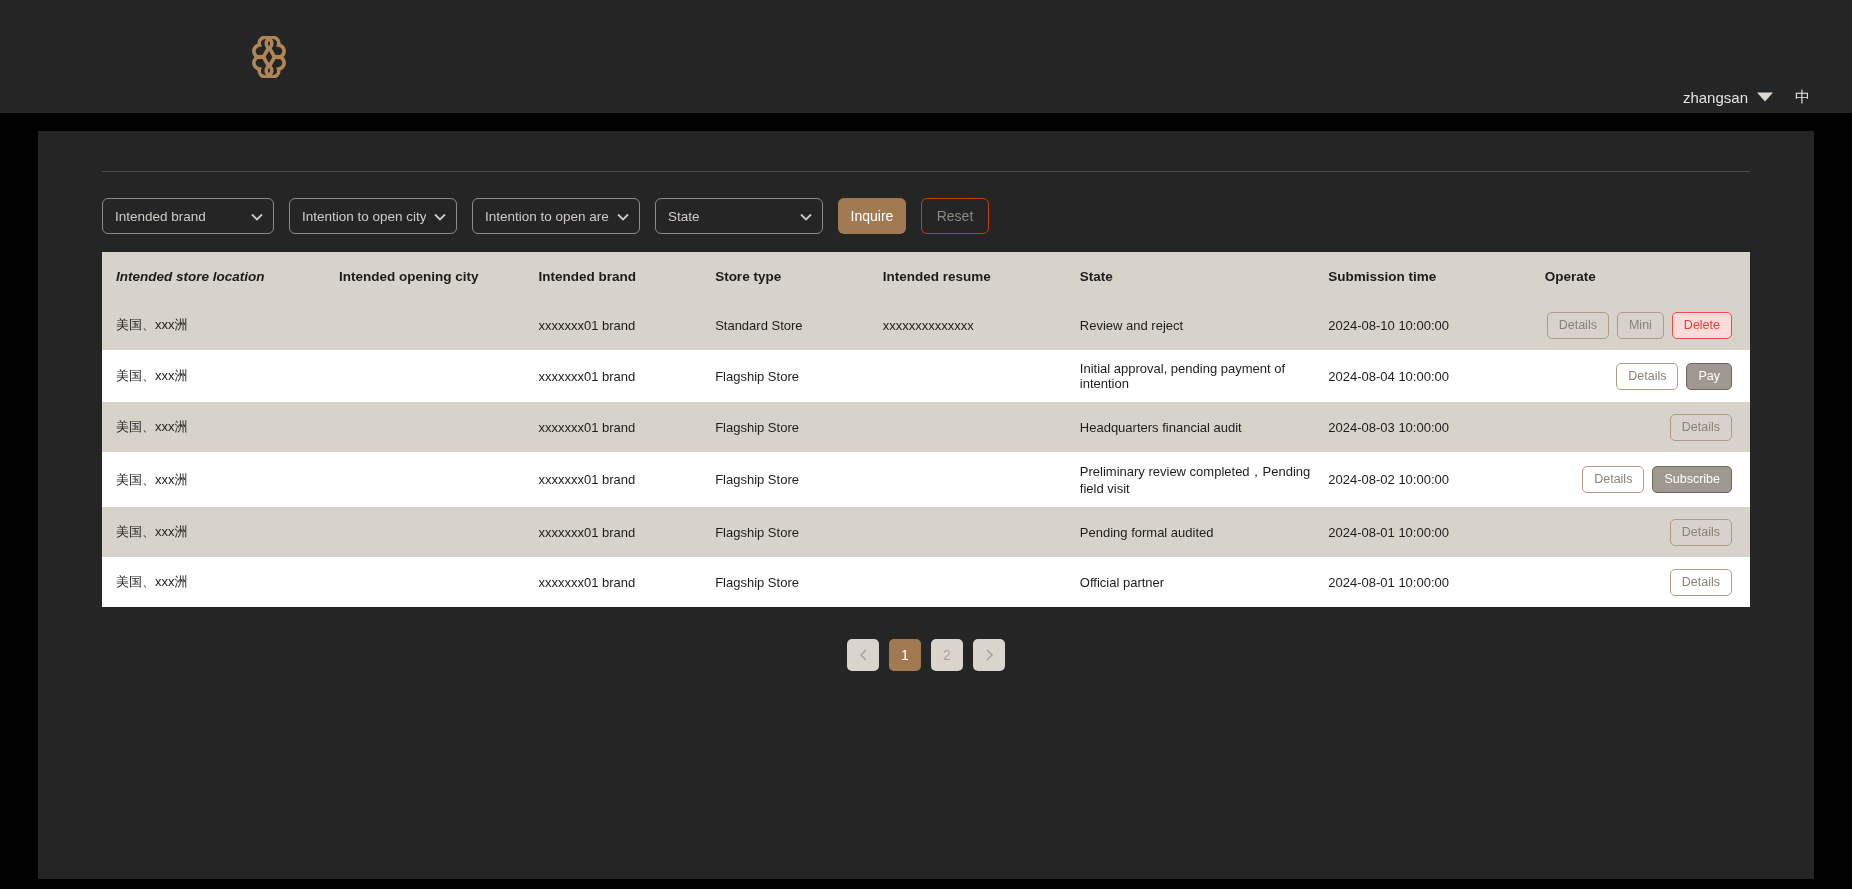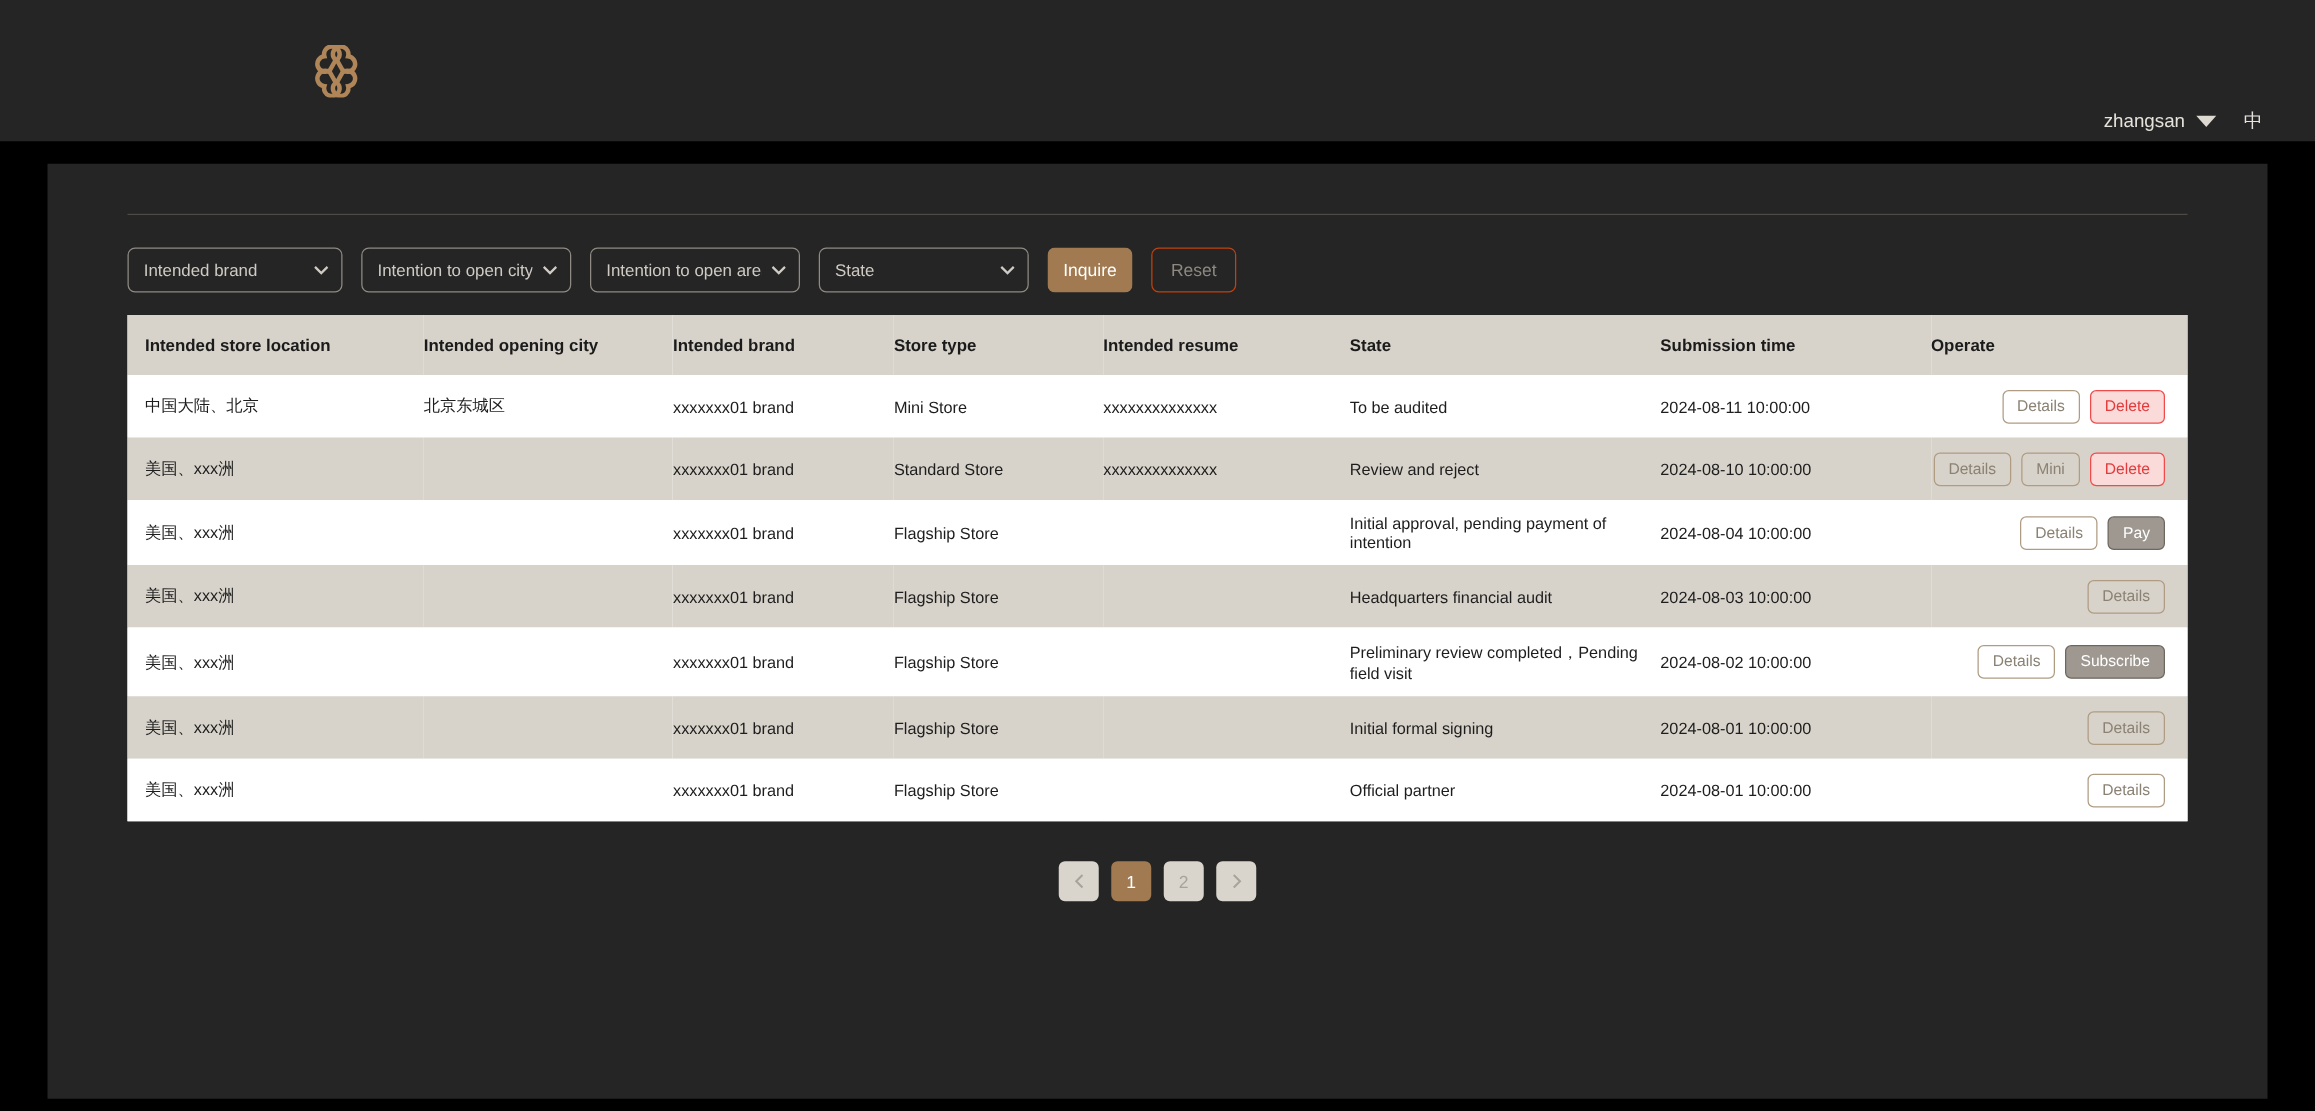--- a/index.html
+++ b/index.html
@@ -153,21 +153,21 @@
   }
   .table thead th {
     background: #d7d3ca;
     color: #1b1b1b;
     font-size: 13.5px;
     font-weight: bold;
     text-align: left;
     padding: 16px 0 16px 0;
     height: 48px;
   }
-  .table thead th:first-child { padding-left: 14px; }
+  .table thead th:first-child { padding-left: 14px; font-style: italic; }
   .table tbody td {
     font-size: 13px;
     color: #1d1d1d;
     padding: 11px 8px 11px 0;
     vertical-align: middle;
     height: 50px;
   }
   .table tbody td:first-child { padding-left: 14px; }
   .table tbody tr.row-odd  { background: #ffffff; }
   .table tbody tr.row-even { background: #d7d3ca; }
@@ -325,35 +325,20 @@
           <th class="col-city">Intended opening city</th>
           <th class="col-brand">Intended brand</th>
           <th class="col-type">Store type</th>
           <th class="col-res">Intended resume</th>
           <th class="col-state">State</th>
           <th class="col-time">Submission time</th>
           <th class="col-op">Operate</th>
         </tr>
       </thead>
       <tbody id="table-body">
-          <tr class="row-odd">
-            <td class="col-loc">中国大陆、北京</td>
-            <td class="col-city">北京东城区</td>
-            <td class="col-brand">xxxxxxx01 brand</td>
-            <td class="col-type">Mini Store</td>
-            <td class="col-res">xxxxxxxxxxxxxx</td>
-            <td class="col-state">To be audited</td>
-            <td class="col-time">2024-08-11 10:00:00</td>
-            <td class="col-op">
-              <div class="ops">
-                <button class="op-btn op-details">Details</button>
-                <button class="op-btn op-delete">Delete</button>
-              </div>
-            </td>
-          </tr>
           <tr class="row-even">
             <td class="col-loc">美国、xxx洲</td>
             <td class="col-city"></td>
             <td class="col-brand">xxxxxxx01 brand</td>
             <td class="col-type">Standard Store</td>
             <td class="col-res">xxxxxxxxxxxxxx</td>
             <td class="col-state">Review and reject</td>
             <td class="col-time">2024-08-10 10:00:00</td>
             <td class="col-op">
               <div class="ops">
@@ -406,21 +391,21 @@
                 <button class="op-btn op-subscribe">Subscribe</button>
               </div>
             </td>
           </tr>
           <tr class="row-even">
             <td class="col-loc">美国、xxx洲</td>
             <td class="col-city"></td>
             <td class="col-brand">xxxxxxx01 brand</td>
             <td class="col-type">Flagship Store</td>
             <td class="col-res"></td>
-            <td class="col-state">Initial formal signing</td>
+            <td class="col-state">Pending formal audited</td>
             <td class="col-time">2024-08-01 10:00:00</td>
             <td class="col-op">
               <div class="ops">
                 <button class="op-btn op-details">Details</button>
               </div>
             </td>
           </tr>
           <tr class="row-odd">
             <td class="col-loc">美国、xxx洲</td>
             <td class="col-city"></td>

